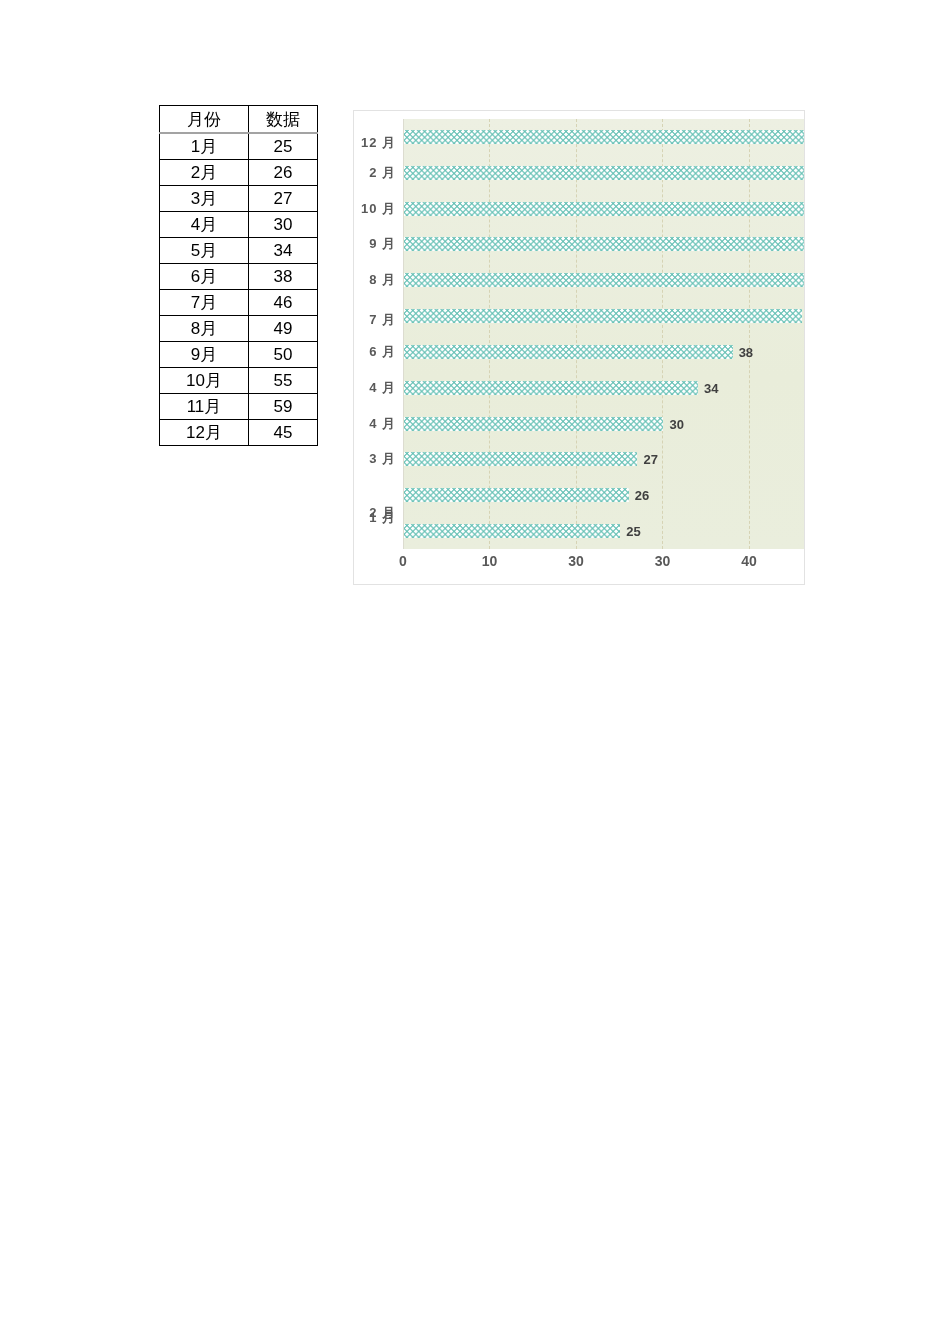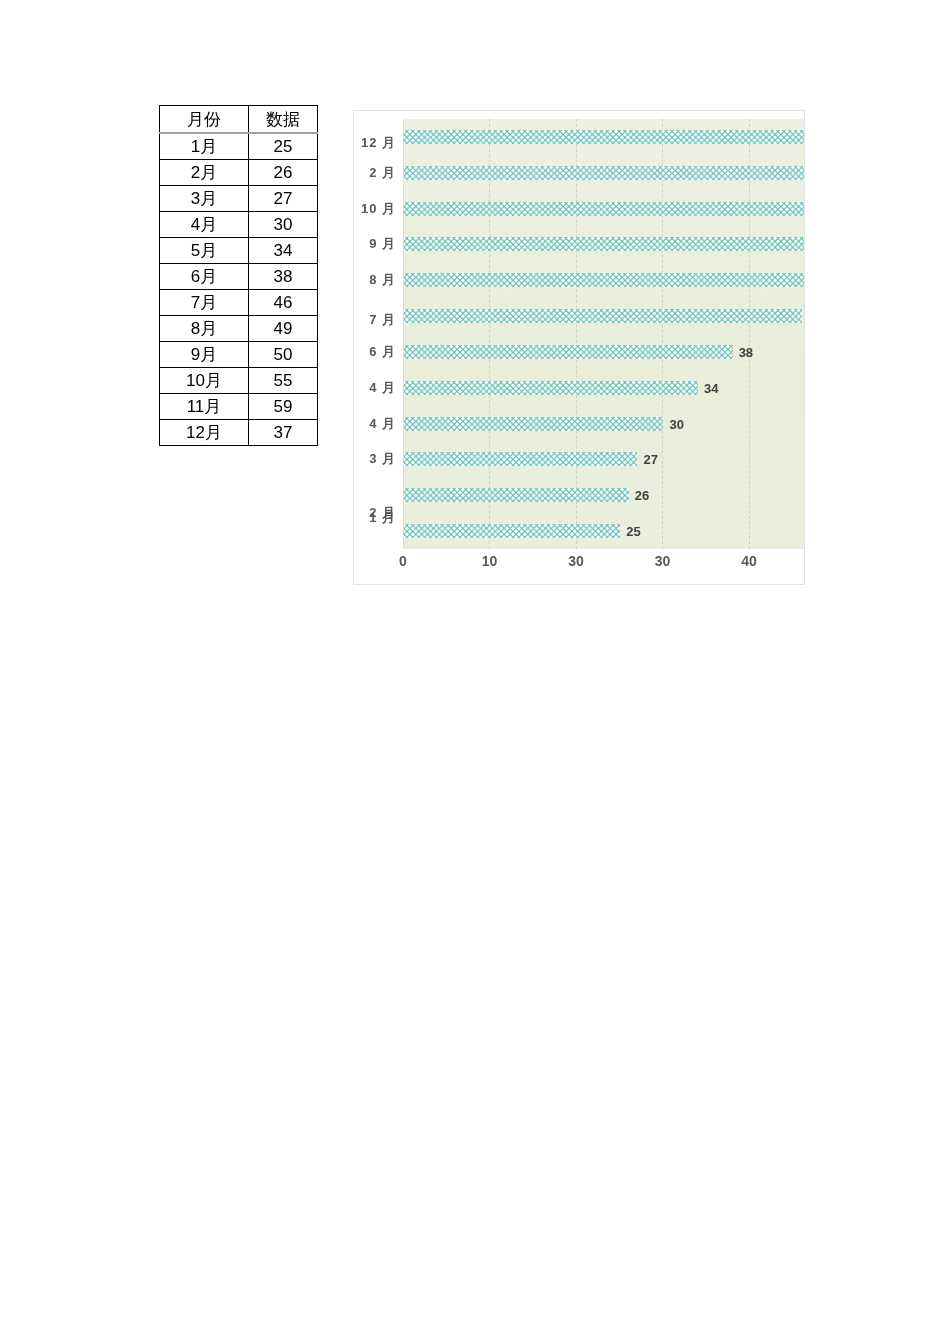--- a/index.html
+++ b/index.html
@@ -205,21 +205,21 @@
       <tr>
         <td>10月</td>
         <td>55</td>
       </tr>
       <tr>
         <td>11月</td>
         <td>59</td>
       </tr>
       <tr>
         <td>12月</td>
-        <td>37</td>
+        <td>45</td>
       </tr>
     </tbody>
 </table>
 
 <div id="chart-card">
 
   <div id="y-axis">
       <div class="y-tick" style="top: 399px;">1 月</div>
       <div class="y-tick" style="top: 394px;">2 月</div>
       <div class="y-tick" style="top: 340.417px; text-align: right;">3 月</div>

